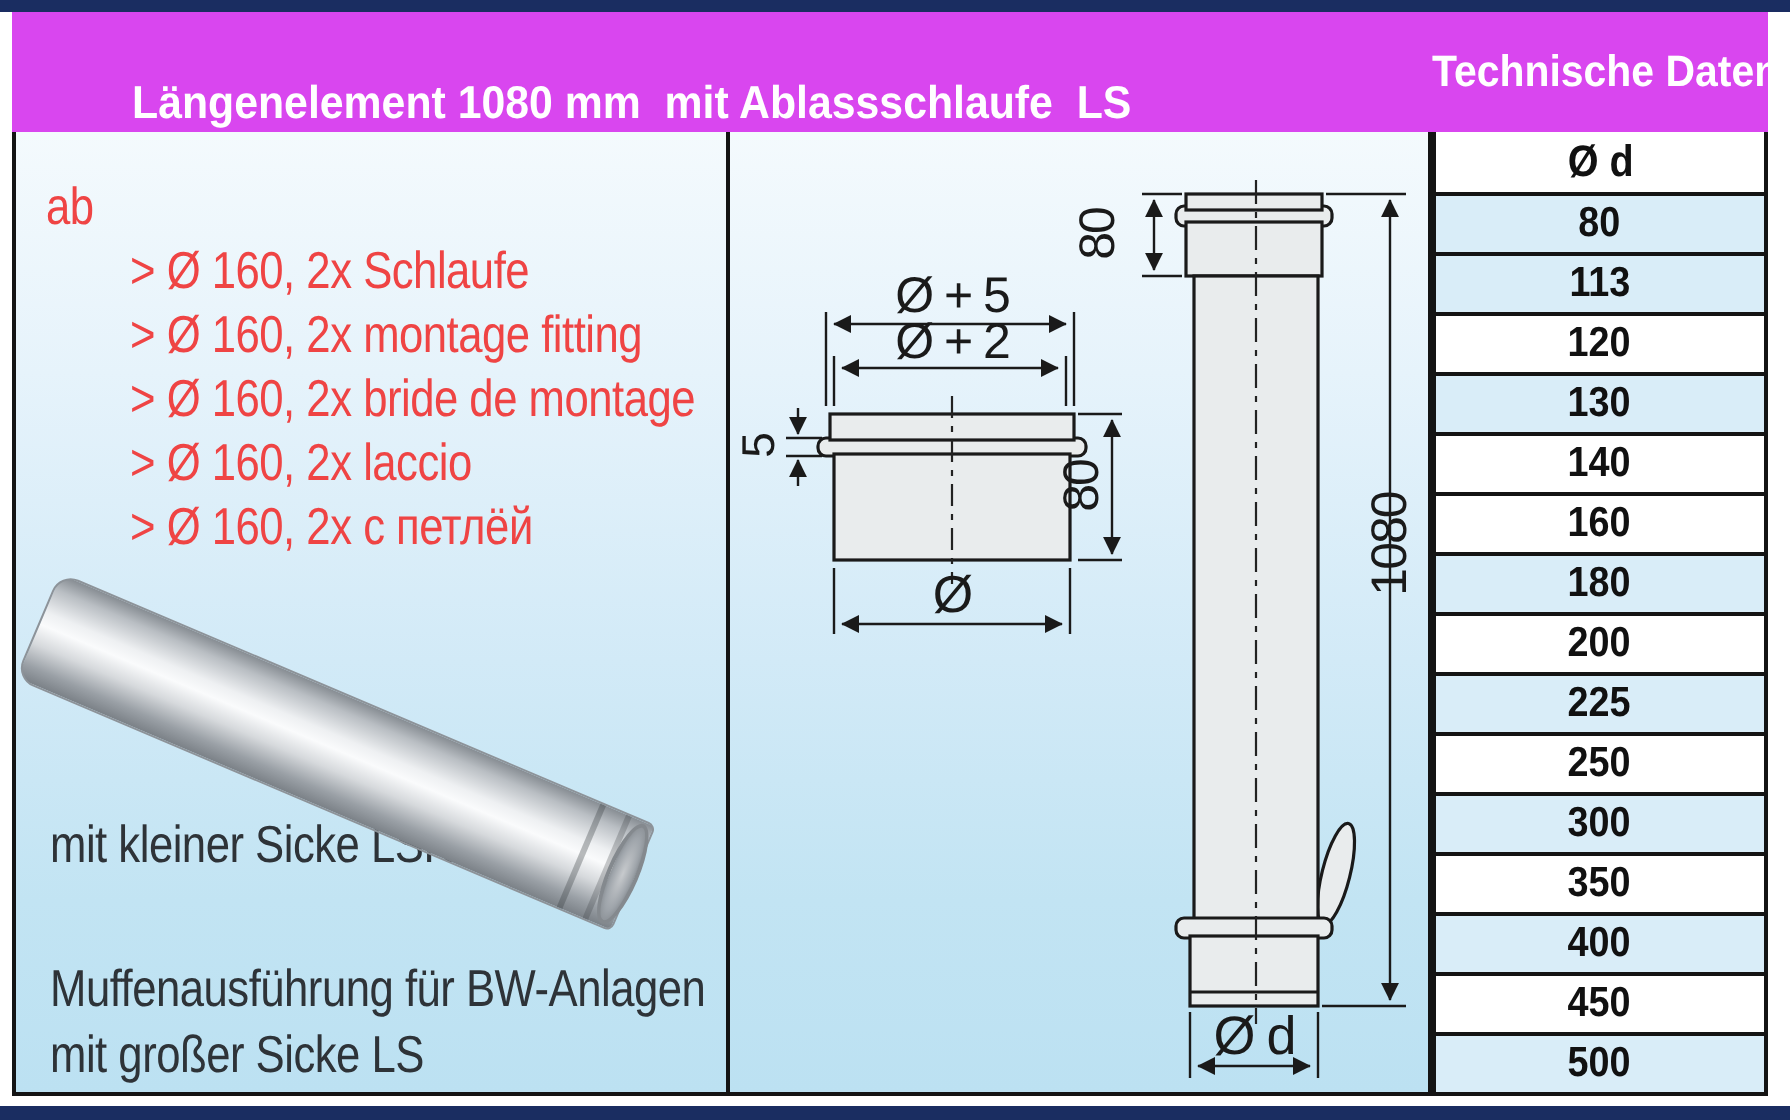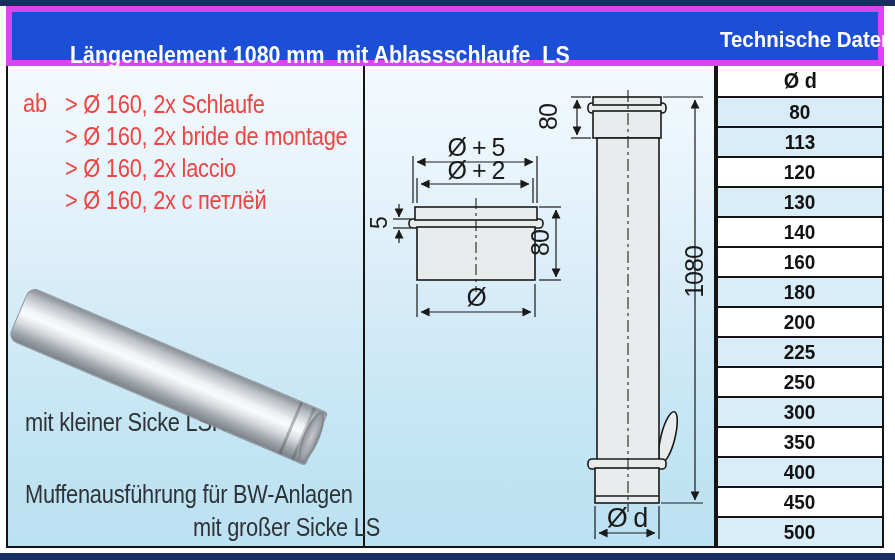--- a/index.html
+++ b/index.html
@@ -1,45 +1,45 @@
 <!DOCTYPE html>
 <html><head>
 <meta charset="utf-8">
 <style>
   html,body{margin:0;padding:0;}
   .page{position:relative;width:895px;height:560px;background:#ffffff;overflow:hidden;
         font-family:"Liberation Sans",sans-serif;}
   .top-bar{position:absolute;left:0;top:0;width:895px;height:6px;background:#1a2d61;}
   .bottom-bar{position:absolute;left:0;top:553px;width:895px;height:7px;background:#1a2d61;}
 
-  .band{position:absolute;left:6px;top:6px;width:878px;height:60px;background:#1d4ed8;
-        border:6px solid #d946ef;box-sizing:border-box;}
+  .band{position:absolute;left:6px;top:6px;width:878px;height:60px;background:#d946ef;
+        border:2px solid #d946ef;box-sizing:border-box;}
   .band-title{position:absolute;left:20px;top:4px;color:#ffffff;font-weight:bold;
         font-size:23px;line-height:26px;white-space:pre;}
   .band-right{position:absolute;left:708px;top:15px;color:#ffffff;font-weight:bold;
         font-size:22px;white-space:nowrap;}
 
   .left-panel{position:absolute;left:6px;top:66px;width:710px;height:482px;
         border:2px solid #141414;border-top:none;box-sizing:border-box;
         background:linear-gradient(180deg,#f4fafd 0%,#e6f3fb 25%,#d2eaf7 55%,#c2e4f3 80%,#bce1f2 100%);}
   .divider{position:absolute;left:363px;top:66px;width:2px;height:482px;background:#141414;}
 
   .cond{display:inline-block;transform:scaleX(0.84);transform-origin:0 60%;
         letter-spacing:-0.3px;white-space:pre;}
   .cond-title{display:inline-block;transform:scaleX(0.93);transform-origin:0 50%;white-space:pre;}
 
   .info-list{position:absolute;left:23px;top:88px;color:#ef4444;font-size:26px;}
   .info-prefix{position:absolute;left:0;top:0;}
-  .info-items{margin-left:42px;}
+  .info-items{margin-left:42px;margin-top:31px;}
   .list-line{height:32px;line-height:32px;}
 
   .notes{position:absolute;color:#2e3338;font-size:26px;}
   .notes .list-line{height:33px;line-height:33px;}
   .notes-a{left:25px;top:406px;}
-  .notes-b{left:25px;top:478px;text-align:right;}
+  .notes-b{left:25px;top:478px;}
 
   
   .photo{position:absolute;left:22px;top:278px;width:340px;height:160px;}
   .loop-ring{position:absolute;left:30px;top:48px;width:22px;height:28px;border:4px solid #9aa0a6;
         border-radius:50%;transform:rotate(-28deg);background:transparent;}
   .cylinder{position:absolute;left:8px;top:8px;width:322px;height:56px;transform:rotate(23deg);
         transform-origin:0 0;border-radius:10px 4px 4px 10px;border:1px solid #8d9399;
         background:linear-gradient(180deg,#878d93 0%,#b9bec3 14%,#eef0f2 36%,#fafbfc 48%,#d6d9dc 66%,#9aa0a6 86%,#7b8187 100%);}
   .cylinder .ring1{position:absolute;right:26px;top:0;width:3px;height:100%;background:rgba(60,65,70,0.35);}
   .cylinder .ring2{position:absolute;right:12px;top:0;width:3px;height:100%;background:rgba(60,65,70,0.28);}
@@ -78,20 +78,21 @@
     </div>
   </div>
 
   <div class="left-panel"></div>
   <div class="divider"></div>
 
   <div class="info-list">
     <span class="info-prefix cond">ab</span>
     <div class="info-items">
         <div class="list-line"><span class="cond">&gt; Ø 160, 2x Schlaufe</span></div>
+        <div class="list-line"><span class="cond">&gt; Ø 160, 2x montage fitting</span></div>
         <div class="list-line"><span class="cond">&gt; Ø 160, 2x bride de montage</span></div>
         <div class="list-line"><span class="cond">&gt; Ø 160, 2x laccio</span></div>
         <div class="list-line"><span class="cond">&gt; Ø 160, 2x с петлёй</span></div>
       </div>
   </div>
 
   <div class="notes notes-a">
     <div class="list-line"><span class="cond">mit kleiner Sicke LSKS</span></div>
   </div>
   <div class="notes notes-b">

